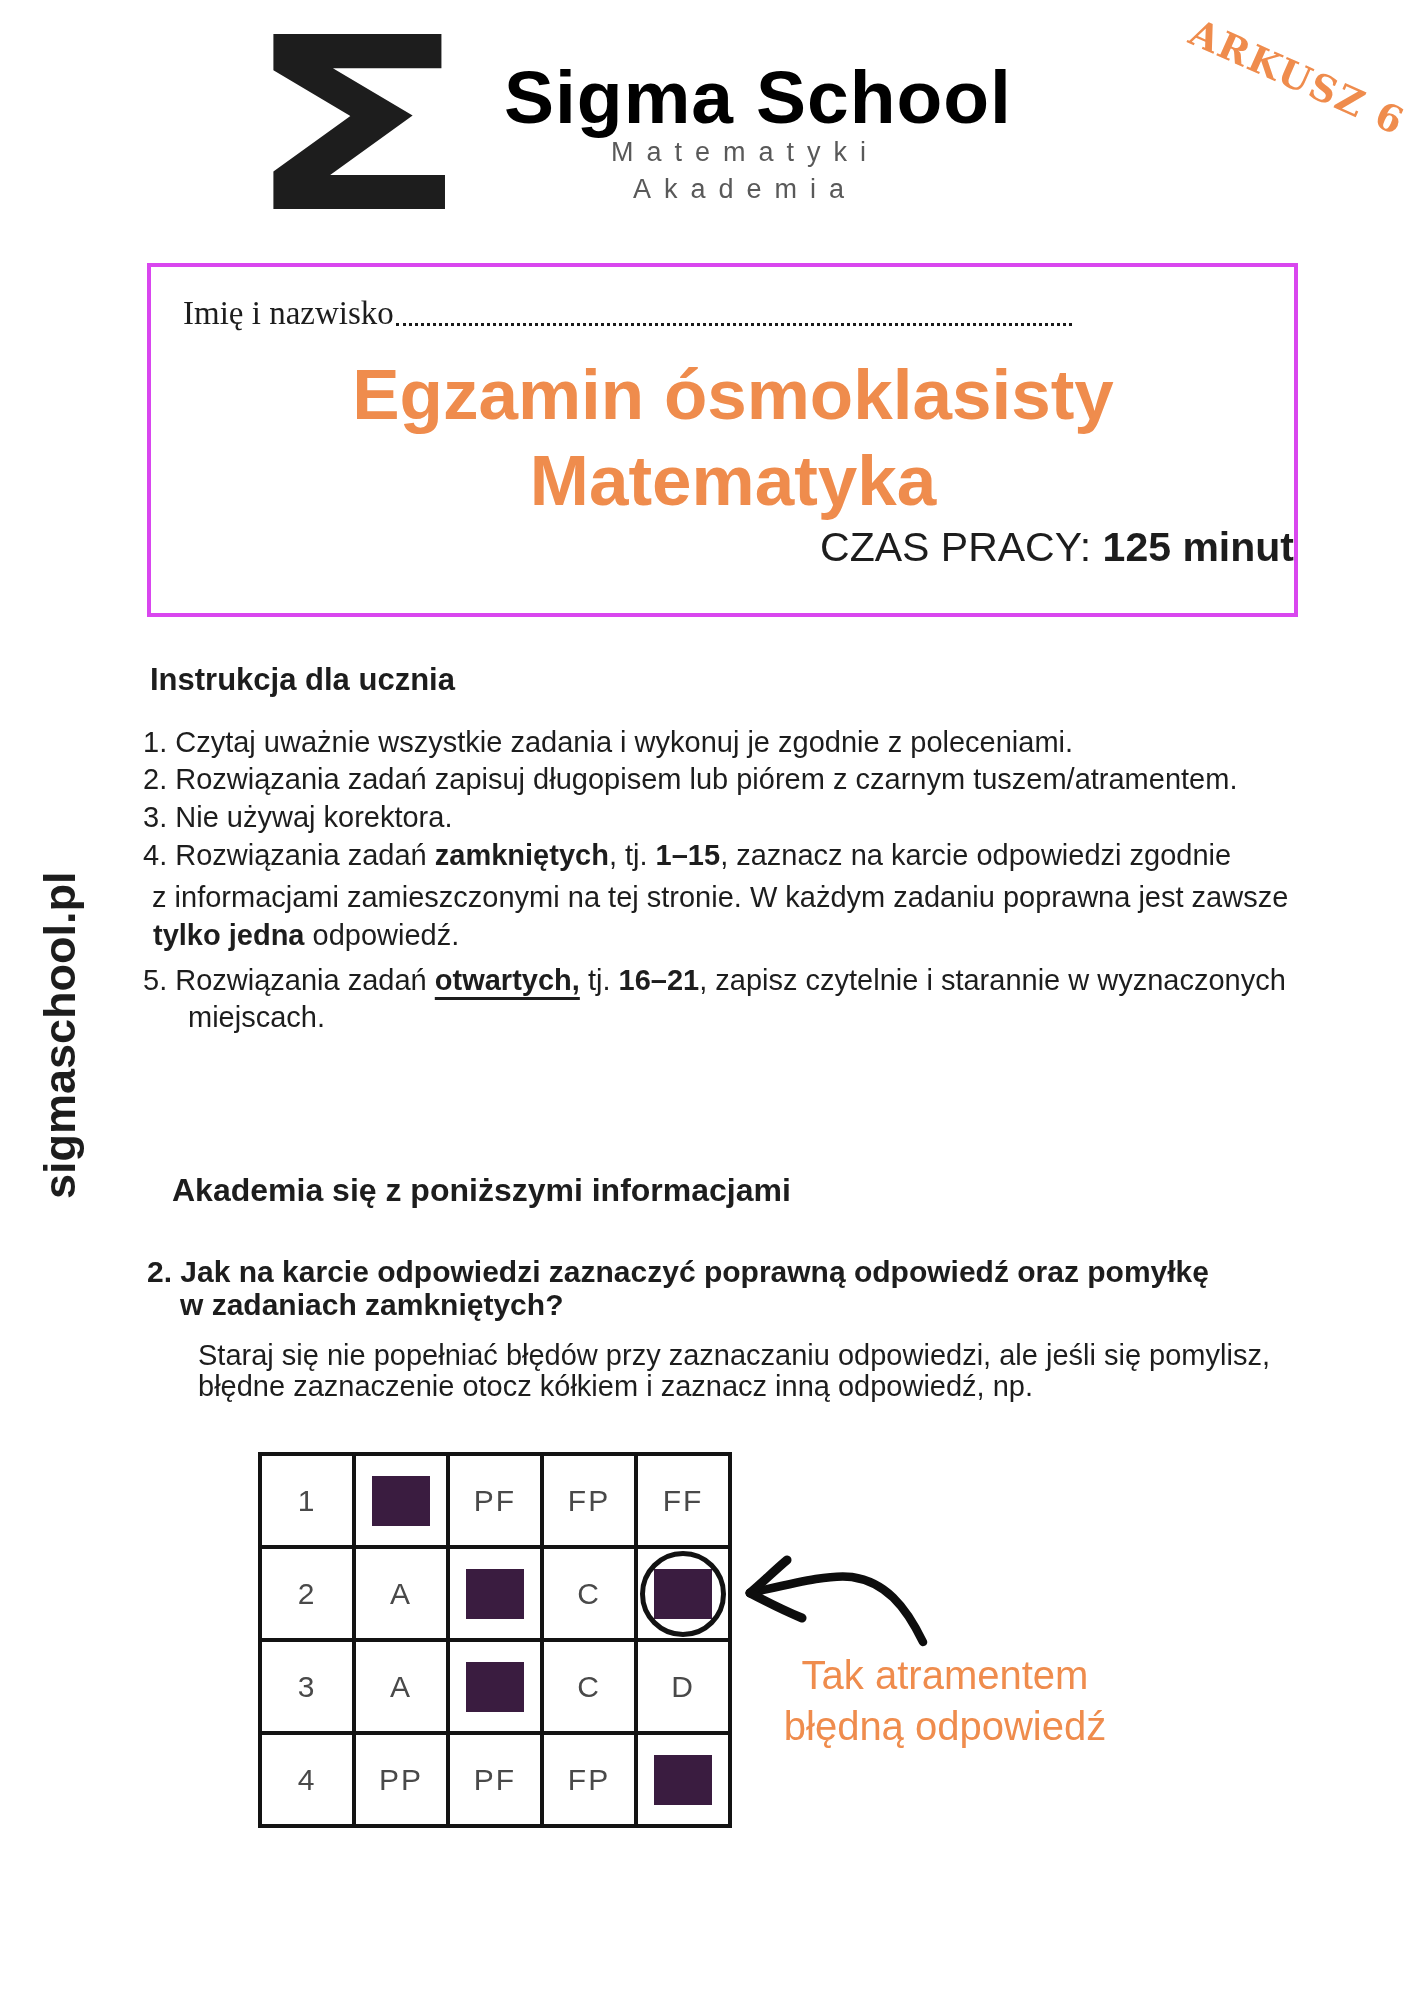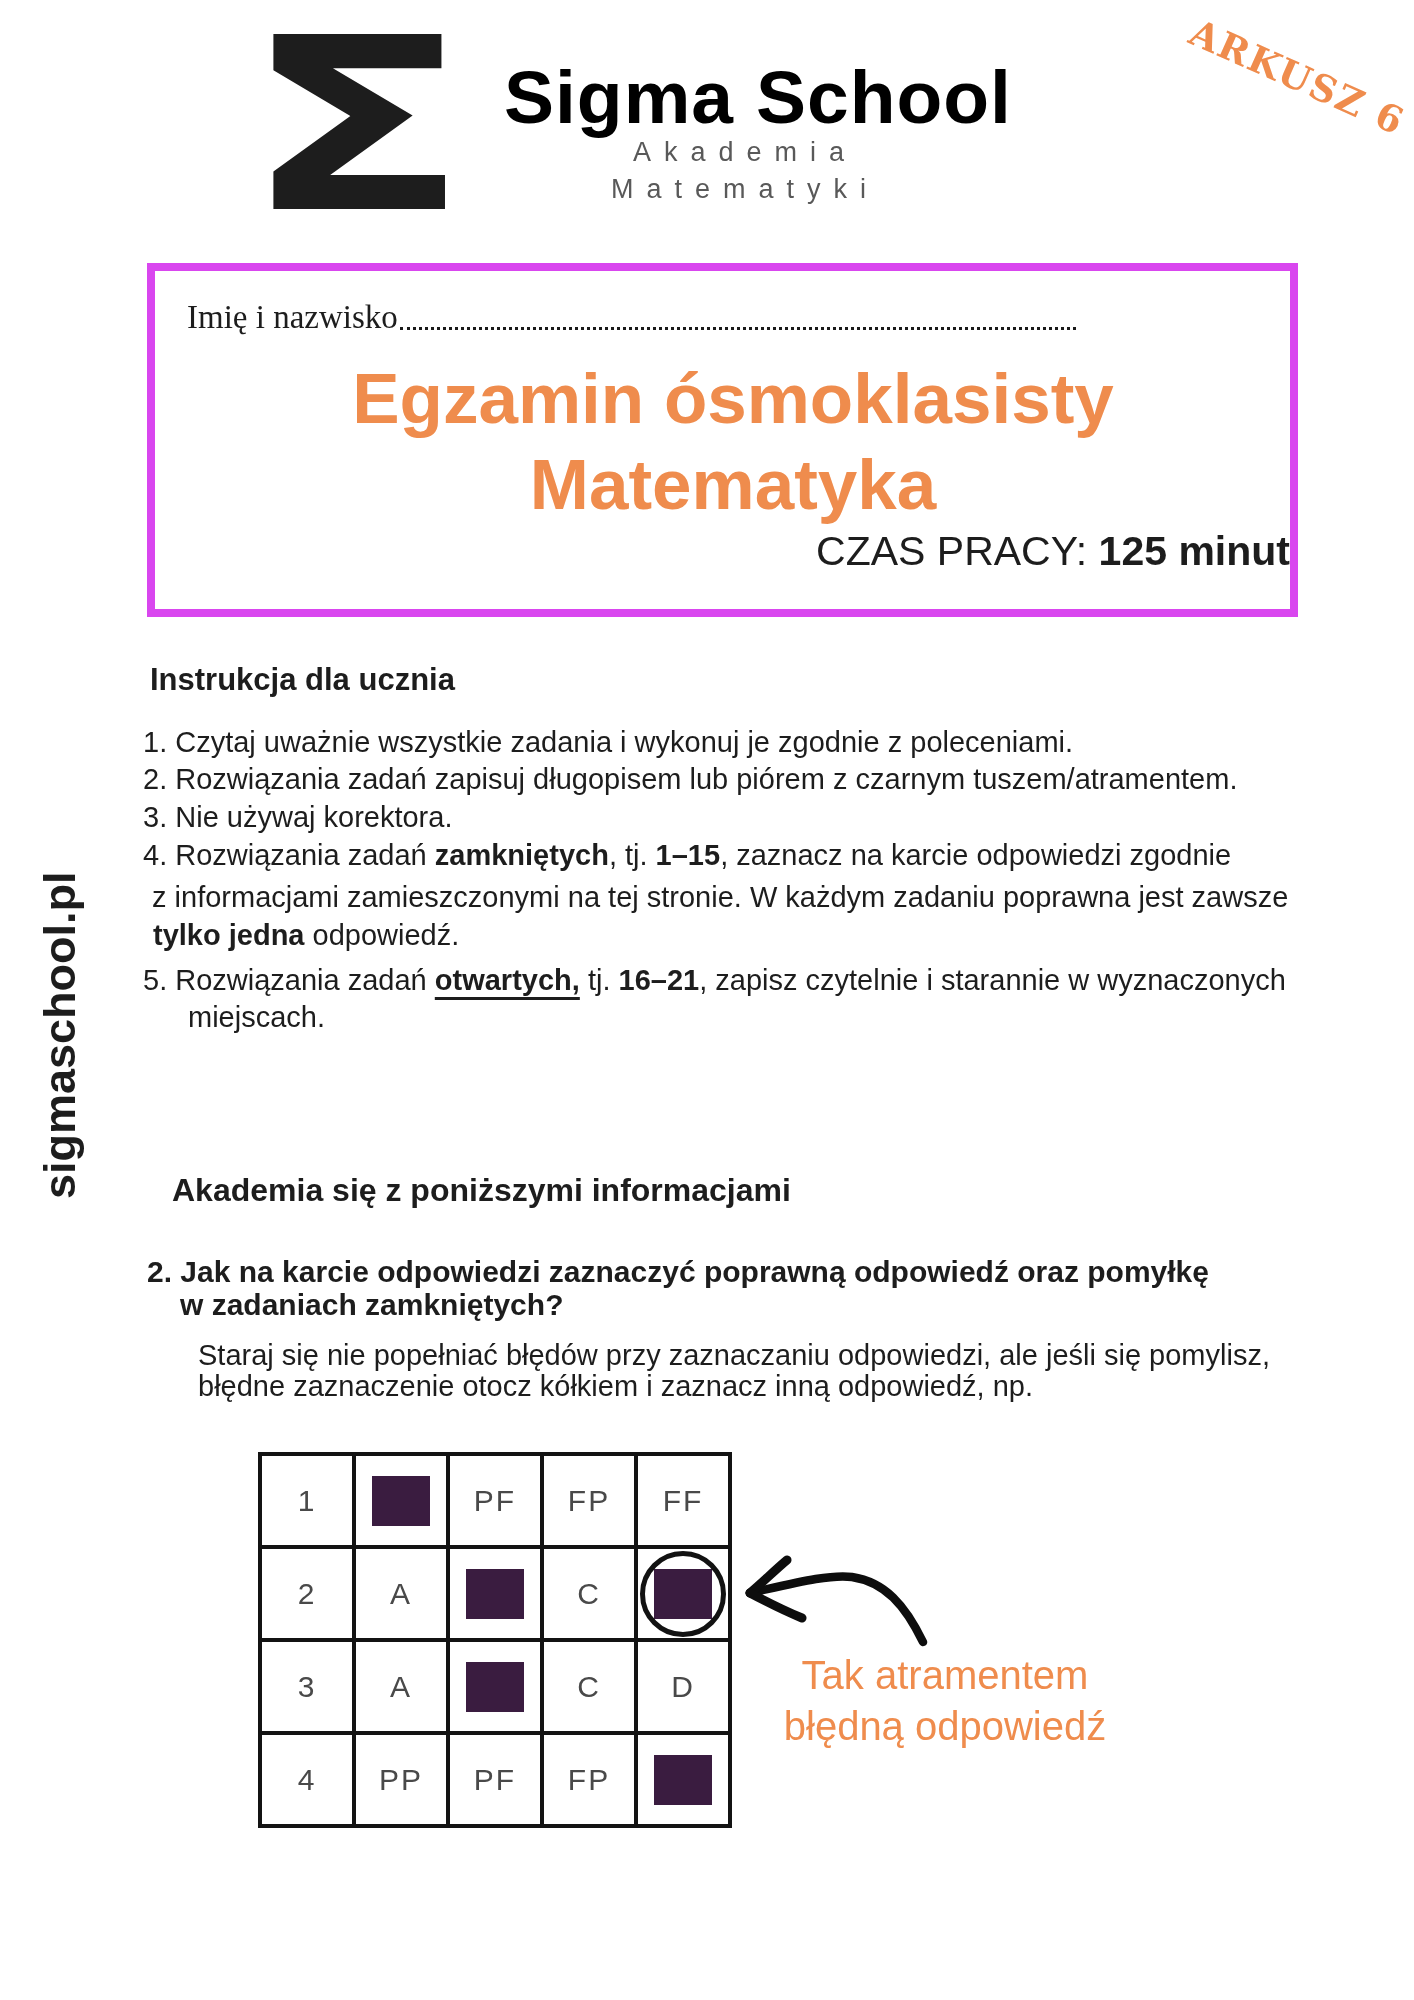--- a/index.html
+++ b/index.html
@@ -13,21 +13,21 @@
   
   .sigma-glyph{left:243px;top:6px;font-family:"DejaVu Sans",sans-serif;font-weight:bold;
                font-size:240px;line-height:1;transform:scaleX(1.38);transform-origin:left top;}
   .brand{left:504px;top:54px;font-size:75px;font-weight:bold;letter-spacing:1px;}
   .logo-sub{left:505px;top:134px;width:480px;text-align:center;font-size:27px;line-height:37px;
             letter-spacing:13px;color:#595959;}
   .arkusz{left:1182px;top:55px;transform:rotate(24deg);transform-origin:center;
           font-family:"DejaVu Serif",serif;font-weight:bold;font-size:37px;letter-spacing:2px;}
 
   
-  .name-box{left:147px;top:263px;width:1151px;height:354px;border:8px solid #d946ef;box-sizing:border-box;}
+  .name-box{left:147px;top:263px;width:1151px;height:354px;border:4px solid #d946ef;box-sizing:border-box;}
   .name-line{display:flex;align-items:flex-end;margin:28px 30px 0 32px;}
   .name-label{font-family:"Liberation Serif",serif;font-size:33px;white-space:nowrap;}
   .dots{width:676px;border-bottom:3px dotted #1a1a1a;height:0;margin:0 0 6px 2px;}
   .box-title{text-align:center;margin-top:20px;font-size:71px;line-height:86px;font-weight:bold;padding-left:21px;}
   .box-time{text-align:right;font-size:41px;}
 
   
   .h-instr{left:150px;top:662px;font-size:31px;font-weight:bold;}
   .iline{font-size:29px;white-space:nowrap;}
 
@@ -53,22 +53,22 @@
   .caption{left:775px;top:1650px;width:340px;text-align:center;font-size:40px;line-height:51px;}
 </style>
 </head>
 <body>
 
 <div class="page">
 
   <div class="abs sigma-glyph">Σ</div>
   <div class="abs brand orange" style="color: #000000; text-align: right;">Sigma School</div>
   <div class="abs logo-sub">
+    <div>Matematyki</div>
     <div>Akademia</div>
-    <div>Matematyki</div>
   </div>
 
   <div class="abs arkusz orange" style="color: rgb(239, 140, 77);">ARKUSZ 6</div>
 
   <div class="abs name-box">
     <div class="name-line">
       <span class="name-label">Imię i nazwisko</span>
       <span class="dots"></span>
     </div>
     <div class="box-title orange" style="color: rgb(239, 140, 77);">

